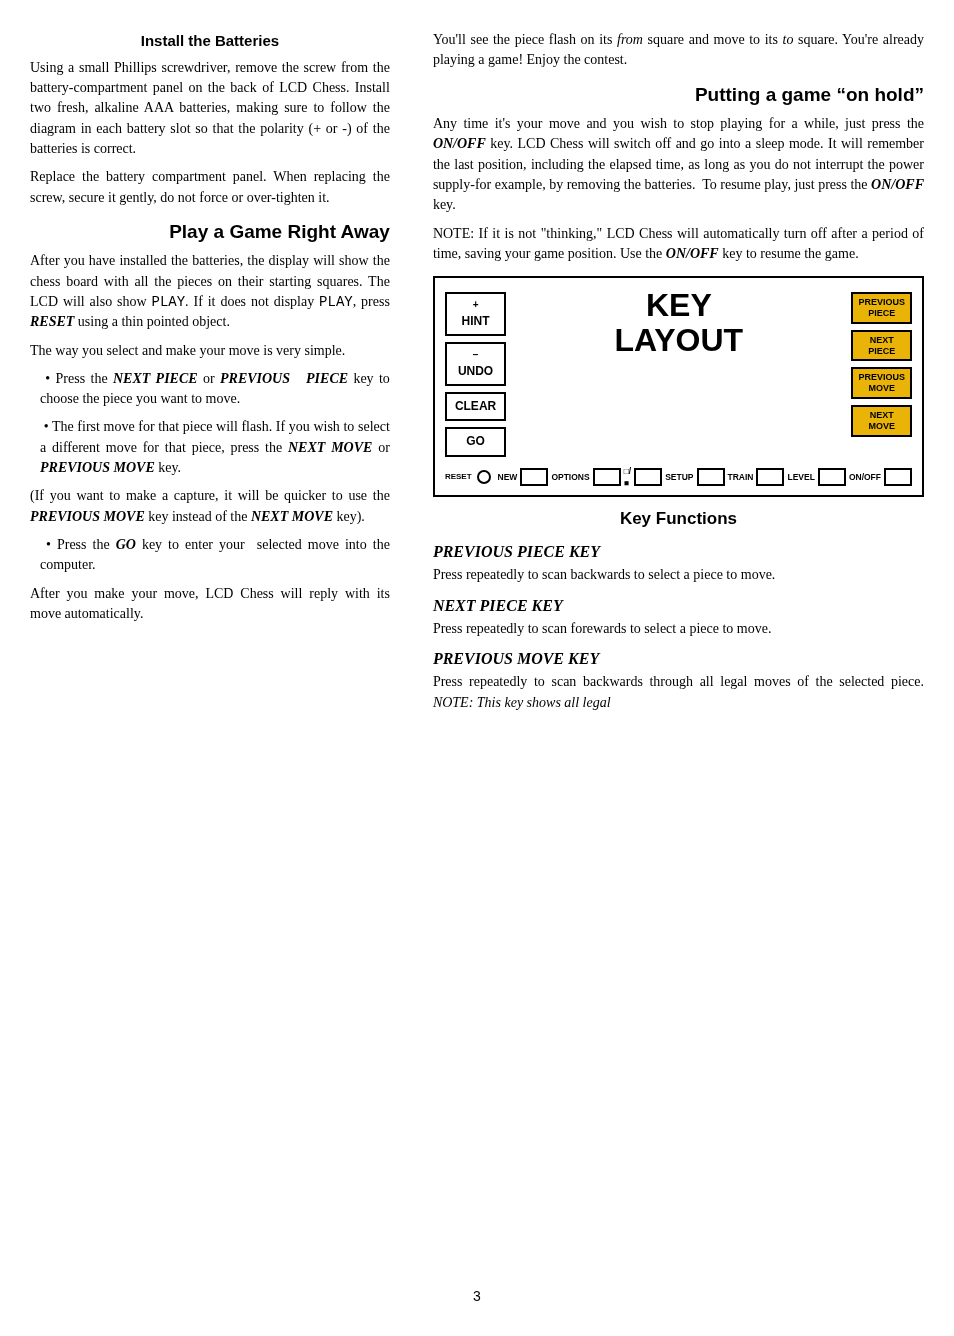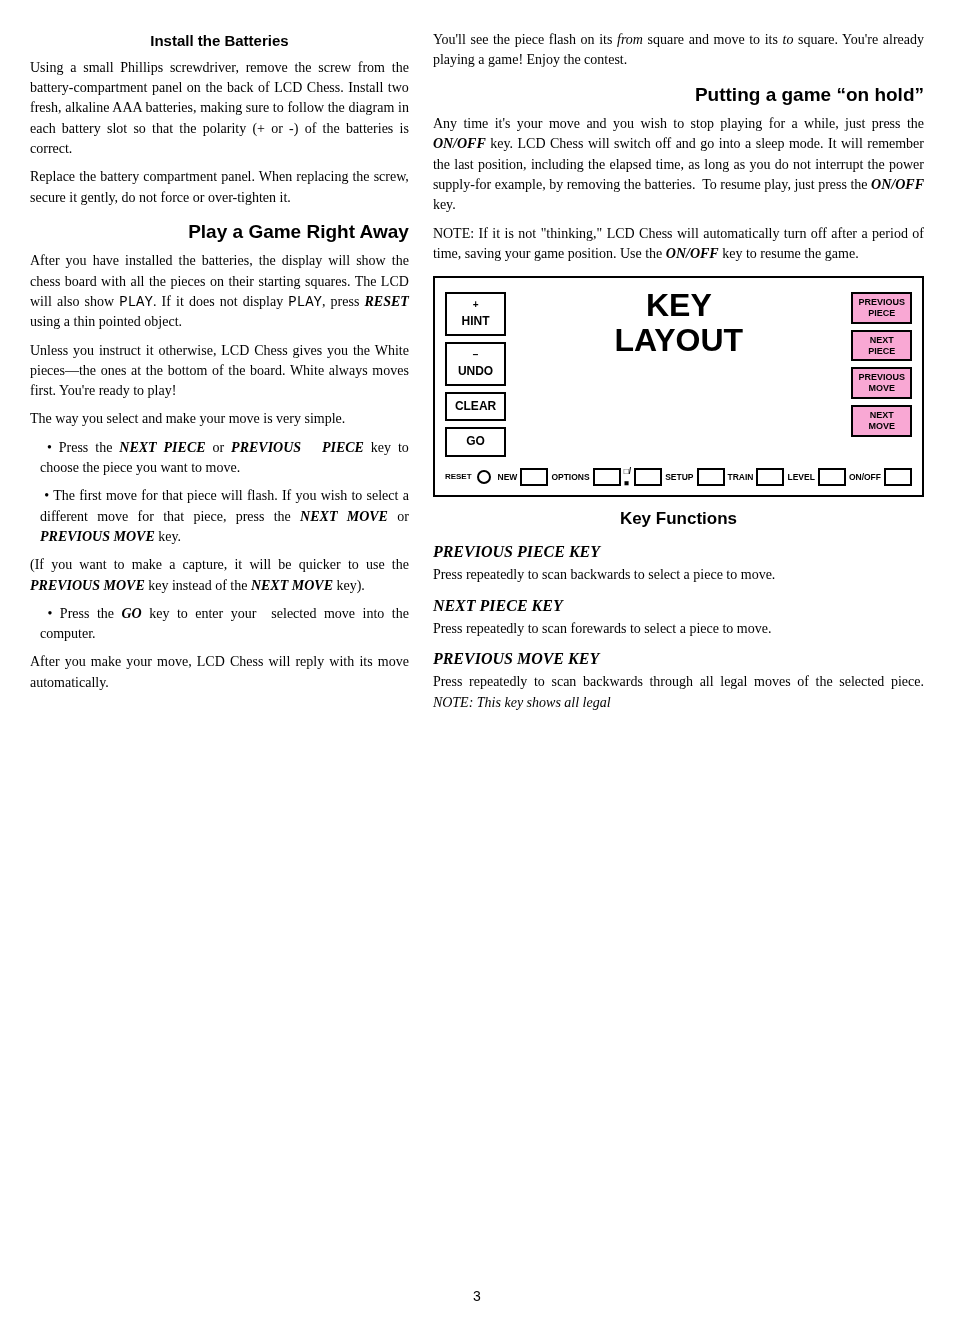--- a/index.html
+++ b/index.html
@@ -23,20 +23,21 @@
       display: flex;
       gap: 24px;
       flex: 1;
     }
     .col-left {
       flex: 1;
       max-width: 450px;
     }
     .col-right {
       flex: 1;
+      margin-left: 19px;
     }
     .section-heading {
       font-weight: bold;
       font-size: 15px;
       text-align: center;
       margin-bottom: 6px;
       font-family: Arial, sans-serif;
     }
     .sub-heading {
       font-weight: bold;
@@ -111,21 +112,21 @@
     }
     .key-btn-sm {
       border: 2px solid #000;
       padding: 3px 5px;
       font-size: 9px;
       font-weight: bold;
       font-family: Arial, sans-serif;
       text-align: center;
       min-width: 52px;
       line-height: 1.2;
-      background: #f9a8d4;
+      background: #eab308;
     }
     .bottom-row {
       display: flex;
       align-items: center;
       gap: 3px;
       margin-top: 8px;
       font-size: 9px;
       font-family: Arial, sans-serif;
     }
     .reset-circle {
@@ -188,21 +189,20 @@
       <div class="section-heading">Install the Batteries</div>
 
       <p>Using a small Phillips screwdriver, remove the screw from the battery-compartment panel on the back of LCD Chess.  Install two fresh, alkaline AAA batteries, making sure to follow the diagram in each battery slot so that the polarity (+ or -) of the batteries is correct.</p>
 
       <p>Replace the battery compartment panel. When replacing the screw, secure it gently,  do not force or over-tighten it.</p>
 
       <div class="sub-heading">Play a Game Right Away</div>
 
       <p>After you have installed the batteries, the display will show the chess board with all the pieces on their starting squares. The LCD will also show <span class="mono">PLAY</span>. If it does not display <span class="mono">PLAY</span>, press <span class="bold-italic">RESET</span> using a thin pointed object.</p>
 
-      <p>Unless you instruct it otherwise, LCD Chess gives you the White pieces—the ones at the bottom of the board. White always moves first. You're ready to play!</p>
 
       <p>The way you select and make your move is very simple.</p>
 
       <p class="bullet">&nbsp;• Press the <span class="bold-italic">NEXT PIECE</span> or <span class="bold-italic">PREVI­OUS &nbsp; PIECE</span> key to choose the piece you want to move.</p>
 
       <p class="bullet">&nbsp;• The first move for that piece will flash. If you wish to select a different move for that piece, press the <span class="bold-italic">NEXT MOVE</span> or <span class="bold-italic">PREVIOUS MOVE</span> key.</p>
 
       <p>(If you want to make a capture, it will be quicker to use the <span class="bold-italic">PREVIOUS MOVE</span> key instead of the <span class="bold-italic">NEXT MOVE</span> key).</p>
 
       <p class="bullet">&nbsp;• Press the <span class="bold-italic">GO</span> key to enter your &nbsp;selected move into the computer.</p>

